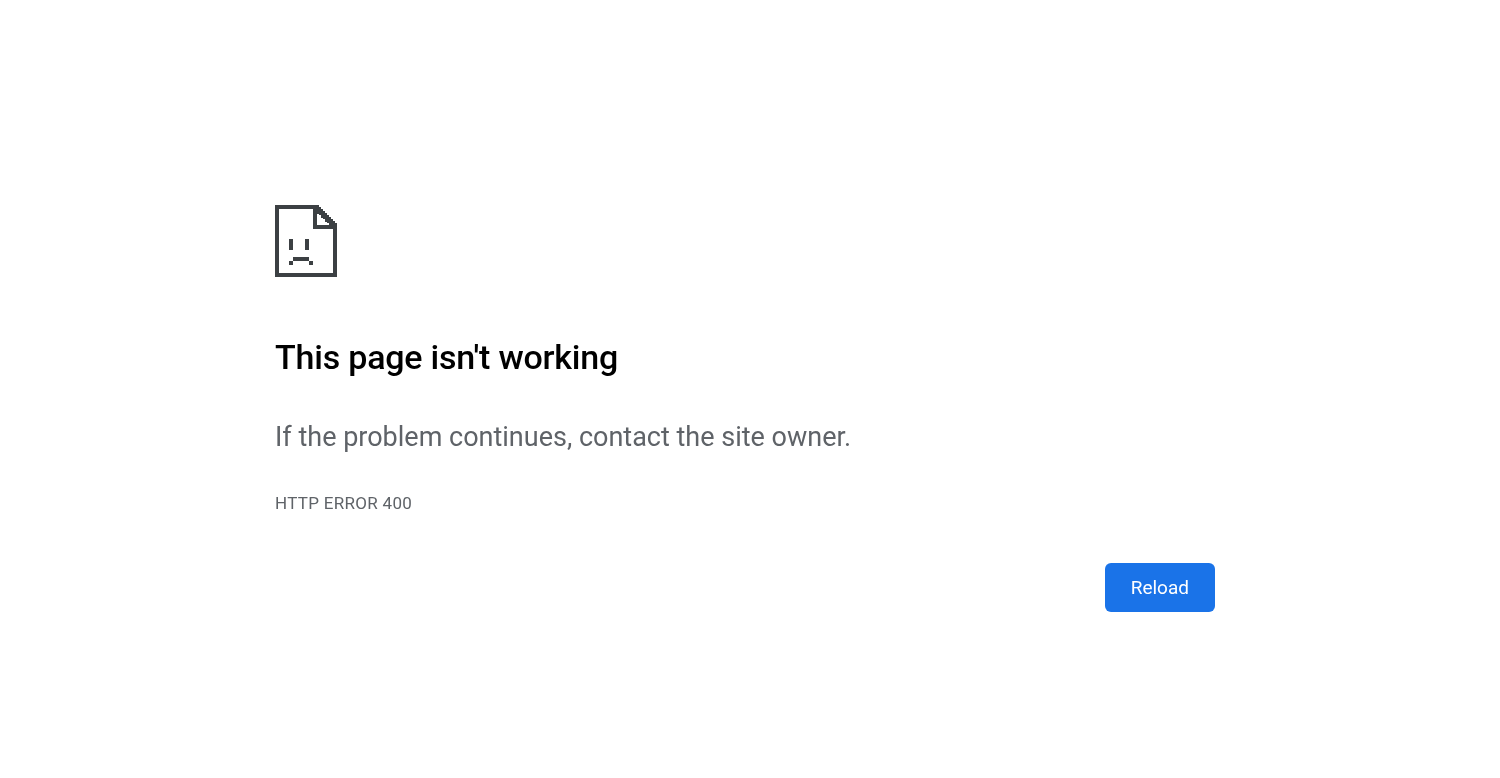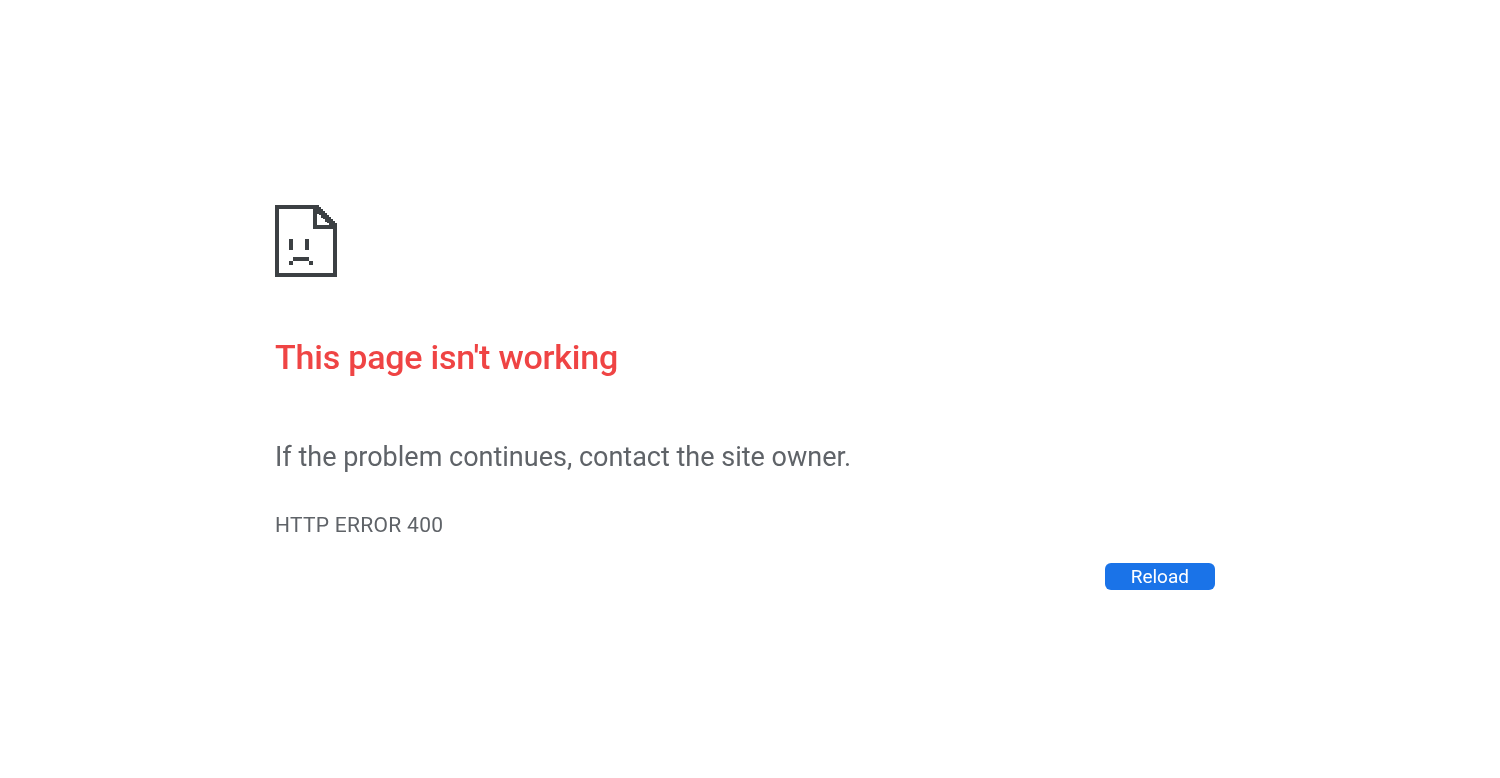--- a/index.html
+++ b/index.html
@@ -22,47 +22,47 @@
     }
     .icon-wrapper {
       margin-bottom: 60px;
     }
     .icon-wrapper svg {
       display: block;
     }
     .heading {
       font-size: 34px;
       font-weight: 500;
-      color: #ef4444;
-      margin-bottom: 62px;
+      color: #000000;
+      margin-bottom: 42px;
       letter-spacing: -0.2px;
     }
     .description {
       font-size: 27px;
       color: #5f6368;
       margin-bottom: 35px;
       line-height: 1.4;
     }
     .error-code {
-      font-size: 21px;
+      font-size: 17px;
       color: #5f6368;
       letter-spacing: 0.3px;
       margin-top: 36px;
     }
     .button-row {
       position: absolute;
       right: 0;
       top: 358px;
     }
     .reload-button {
       background: #1a73e8;
       color: #ffffff;
       border: none;
       border-radius: 6px;
-      padding: 2px 26px;
+      padding: 13px 26px;
       font-size: 19px;
       font-family: inherit;
       cursor: pointer;
       font-weight: 400;
     }
   </style>
 </head>
 <body>
 
 <div class="container">

